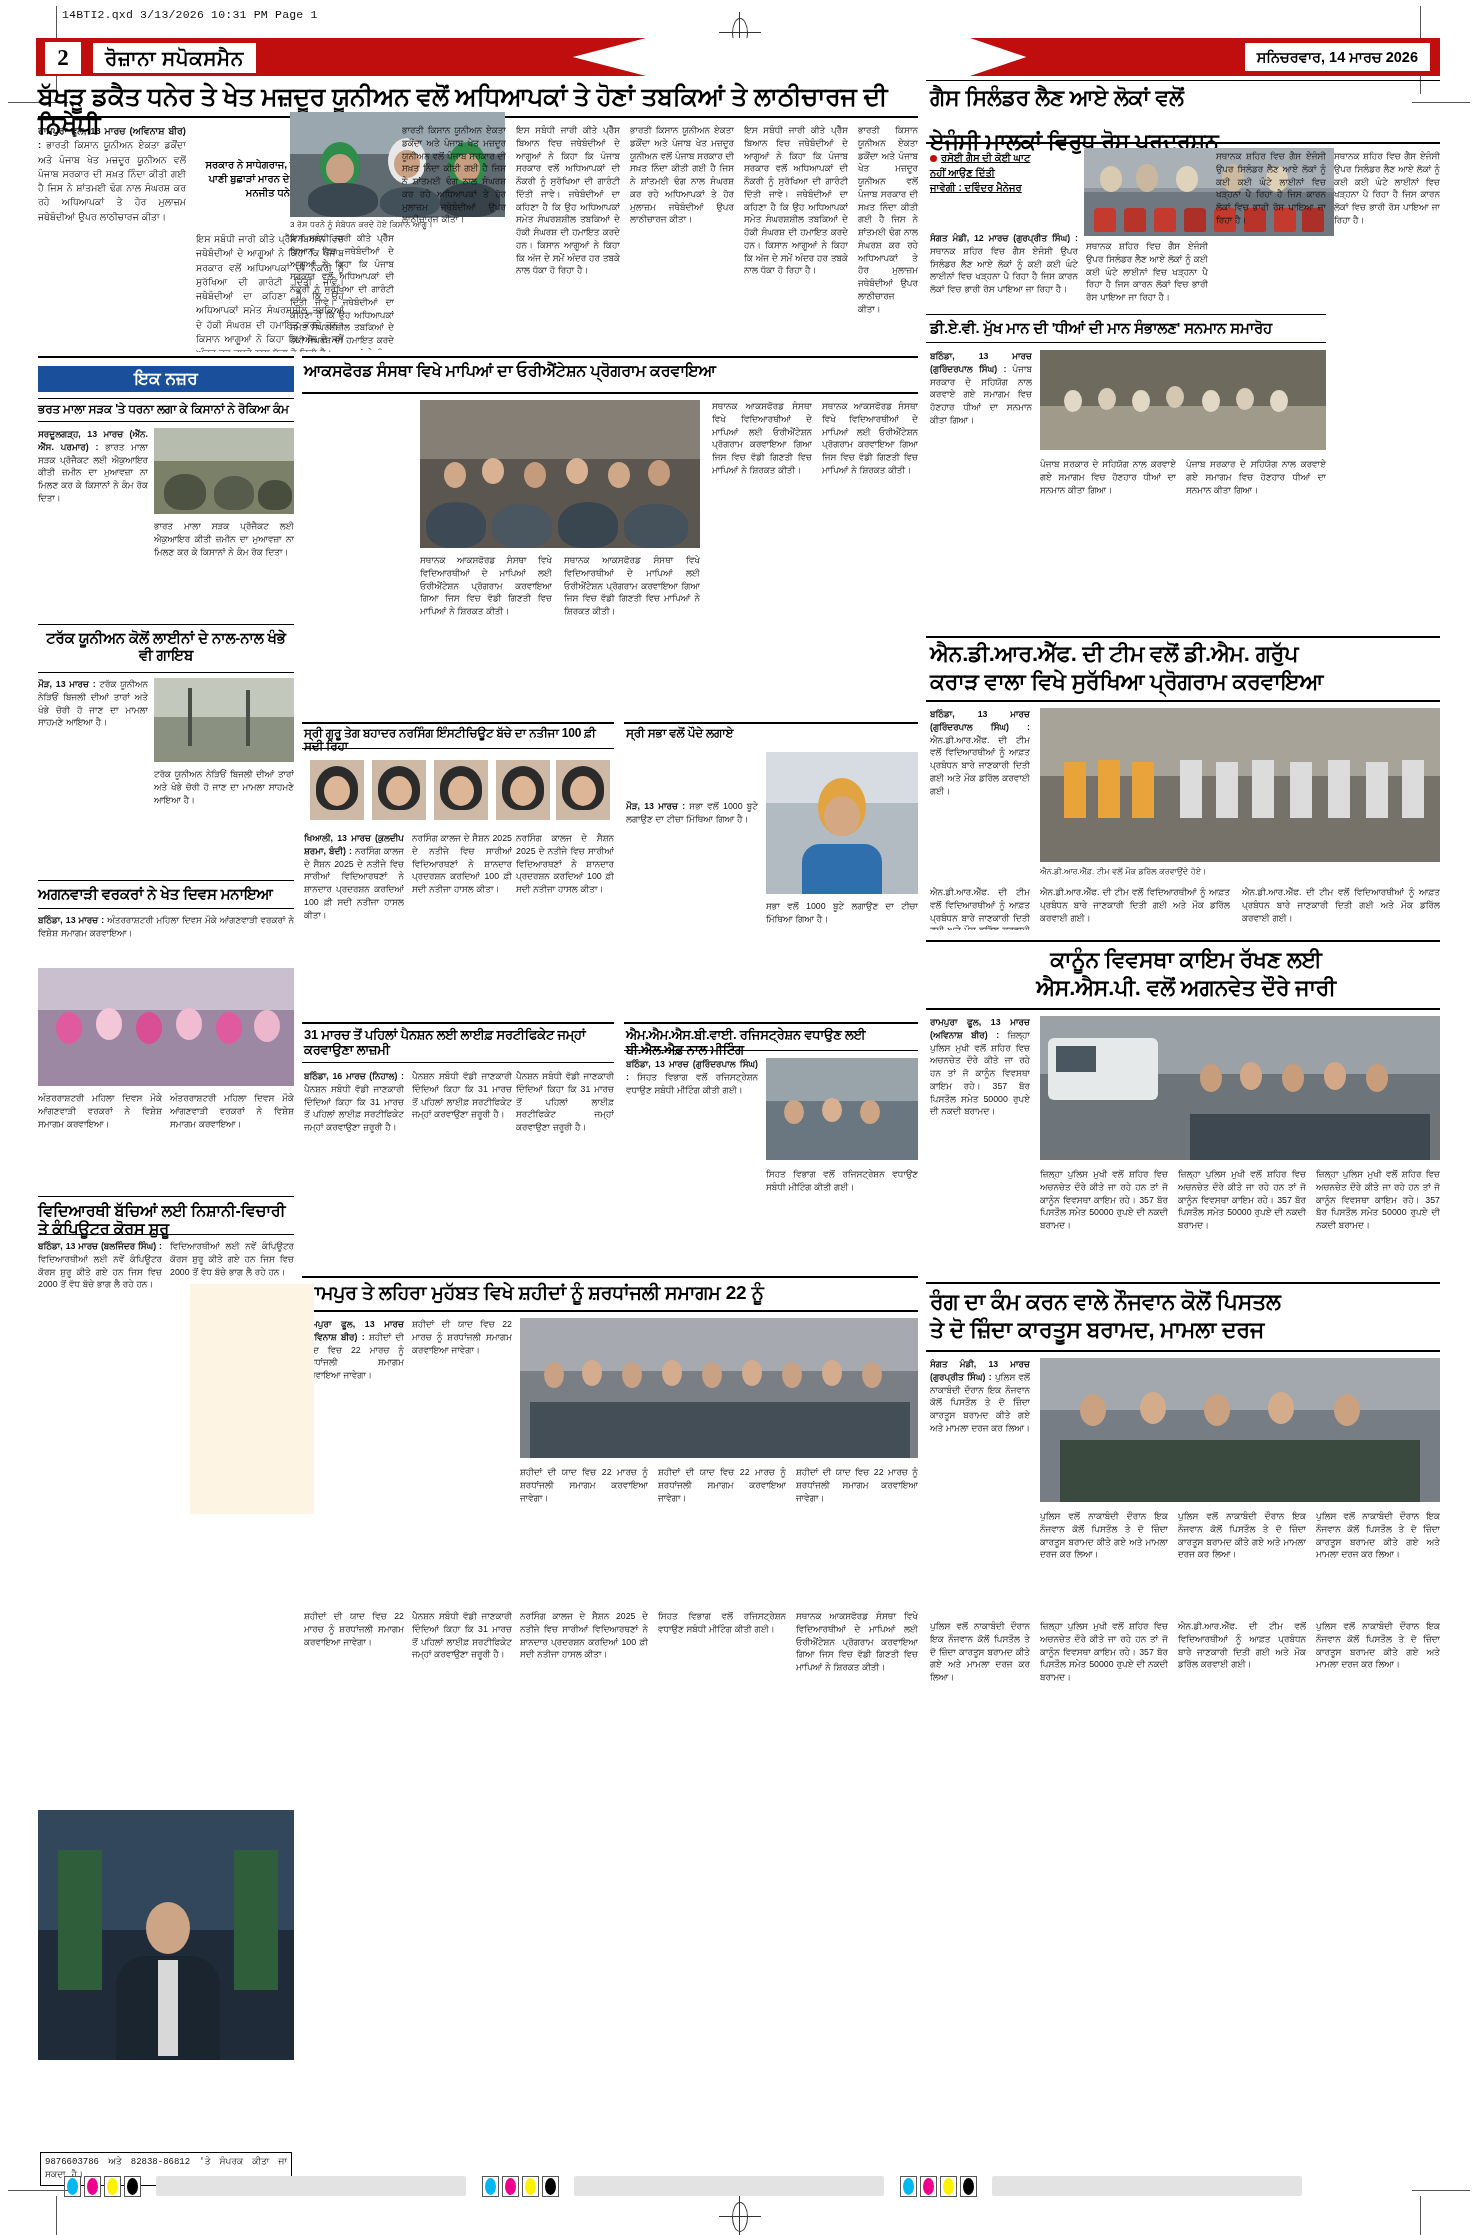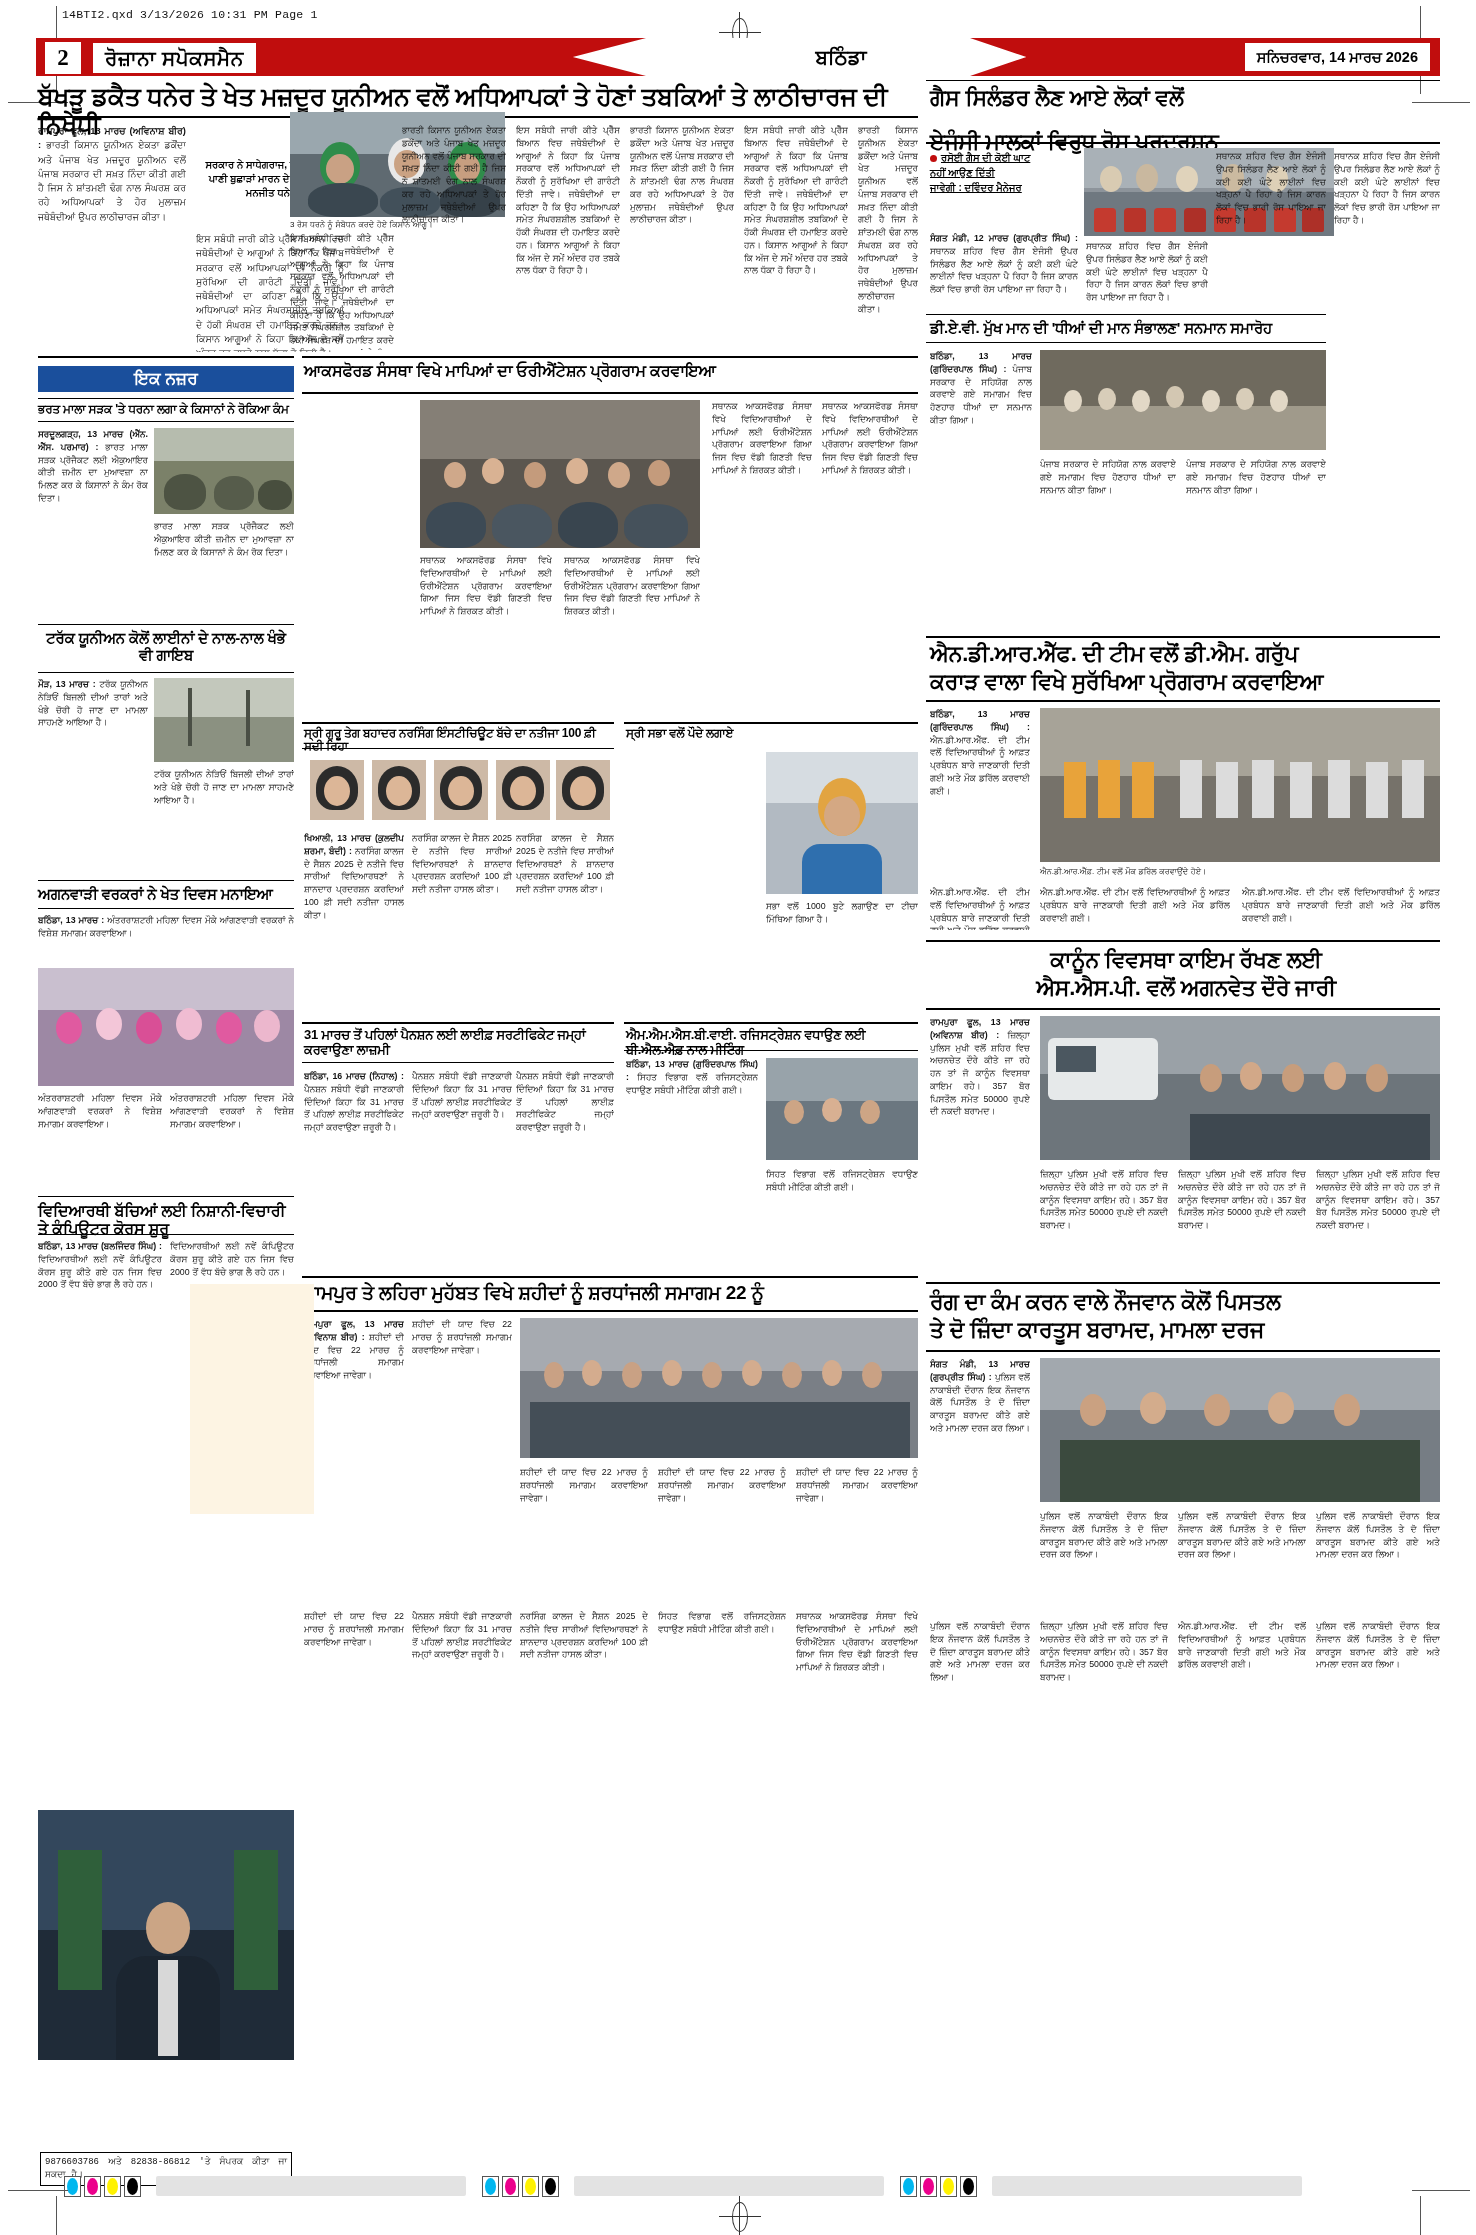--- a/index.html
+++ b/index.html
@@ -87,21 +87,20 @@
       <div class="h"></div>
       <div class="v"></div>
   </div>
 
   <div id="masthead">
     <div class="mast-bg"></div>
     <div class="mast-left"></div>
     <div class="mast-right"></div>
     <div class="mast-pageno">2</div>
     <div class="mast-logo">ਰੋਜ਼ਾਨਾ ਸਪੋਕਸਮੈਨ</div>
-    <div class="mast-city">ਬਠਿੰਡਾ</div>
     <div class="mast-date">ਸਨਿਚਰਵਾਰ, 14 ਮਾਰਚ 2026</div>
   </div>
 
   <div class="hl hl1" style="left:38px;top:82px;width:880px;">ਬੱਖੜੂ ਡਕੈਤ ਧਨੇਰ ਤੇ ਖੇਤ ਮਜ਼ਦੂਰ ਯੂਨੀਅਨ ਵਲੋਂ ਅਧਿਆਪਕਾਂ ਤੇ ਹੋਣਾਂ ਤਬਕਿਆਂ ਤੇ ਲਾਠੀਚਾਰਜ ਦੀ ਨਿਖੇਧੀ</div>
   <div class="rulefull" style="left:38px;top:116px;width:880px;height:1.5px;"></div>
 
   <div class="boxframe" style="left:196px;top:156px;width:148px;height:72px;border:0;"></div>
   <div class="kicker" style="left:198px;top:158px;width:146px;text-align:center;">ਸਰਕਾਰ ਨੇ ਸਾਧੇਗਰਾਜ, ਅੱਥਰੂ ਗੈਸ ਤੇ ਪਾਣੀ ਬੁਛਾੜਾਂ ਮਾਰਨ ਦੇ ਵਿਰਕਬੂ ਤੇ: ਮਨਜੀਤ ਧਨੇਰ</div>
 
   <div class="col" style="left:38px;top:124px;width:148px;height:225px;">
@@ -396,20 +395,24 @@
 
   <div class="rulefull" style="left:624px;top:722px;width:294px;height:1.5px;"></div>
   <div class="hl" style="left:626px;top:727px;width:132px;font-size:12px;">ਸ੍ਰੀ ਸਭਾ ਵਲੋਂ ਪੌਦੇ ਲਗਾਏ</div>
   <div class="photo" style="left:766px;top:752px;width:152px;height:142px;background:#c3cbd2;">
     <div class="sky" style="background:#d6dce1;height:40%;"></div>
     <div class="grd" style="background:#b2bac2;height:64%;"></div>
     <div class="headb" style="left:52px;top:26px;width:48px;height:58px;background:#e2a441;"></div>
     <div class="headb" style="left:58px;top:44px;width:36px;height:40px;background:#d4a883;"></div>
     <div style="position:absolute;left:36px;top:92px;width:80px;height:50px;background:#2f6fae;border-radius:18px 18px 0 0;"></div>
   </div>
+  <div class="col" style="left:626px;top:800px;width:132px;height:214px;">
+    <div class="body-txt sm"><span class="dateline">ਮੌੜ, 13 ਮਾਰਚ :</span>
+      <span>ਸਭਾ ਵਲੋਂ 1000 ਬੂਟੇ ਲਗਾਉਣ ਦਾ ਟੀਚਾ ਮਿੱਥਿਆ ਗਿਆ ਹੈ।</span></div>
+  </div>
   <div class="col" style="left:766px;top:900px;width:152px;height:114px;">
     <div class="body-txt sm">ਸਭਾ ਵਲੋਂ 1000 ਬੂਟੇ ਲਗਾਉਣ ਦਾ ਟੀਚਾ ਮਿੱਥਿਆ ਗਿਆ ਹੈ।</div>
   </div>
 
   <div class="rulefull" style="left:302px;top:1022px;width:312px;height:1.5px;"></div>
   <div class="hl" style="left:304px;top:1028px;width:310px;font-size:13px;">31 ਮਾਰਚ ਤੋਂ ਪਹਿਲਾਂ ਪੈਨਸ਼ਨ ਲਈ ਲਾਈਫ਼ ਸਰਟੀਫਿਕੇਟ ਜਮ੍ਹਾਂ ਕਰਵਾਉਣਾ ਲਾਜ਼ਮੀ</div>
   <div class="rulefull" style="left:302px;top:1062px;width:312px;height:1px;"></div>
   <div class="col" style="left:304px;top:1070px;width:100px;height:200px;">
     <div class="body-txt sm"><span class="dateline">ਬਠਿੰਡਾ, 16 ਮਾਰਚ (ਨਿਹਾਲ) :</span>
       <span>ਪੈਨਸ਼ਨ ਸਬੰਧੀ ਵੱਡੀ ਜਾਣਕਾਰੀ ਦਿੰਦਿਆਂ ਕਿਹਾ ਕਿ 31 ਮਾਰਚ ਤੋਂ ਪਹਿਲਾਂ ਲਾਈਫ਼ ਸਰਟੀਫਿਕੇਟ ਜਮ੍ਹਾਂ ਕਰਵਾਉਣਾ ਜ਼ਰੂਰੀ ਹੈ।</span></div>

